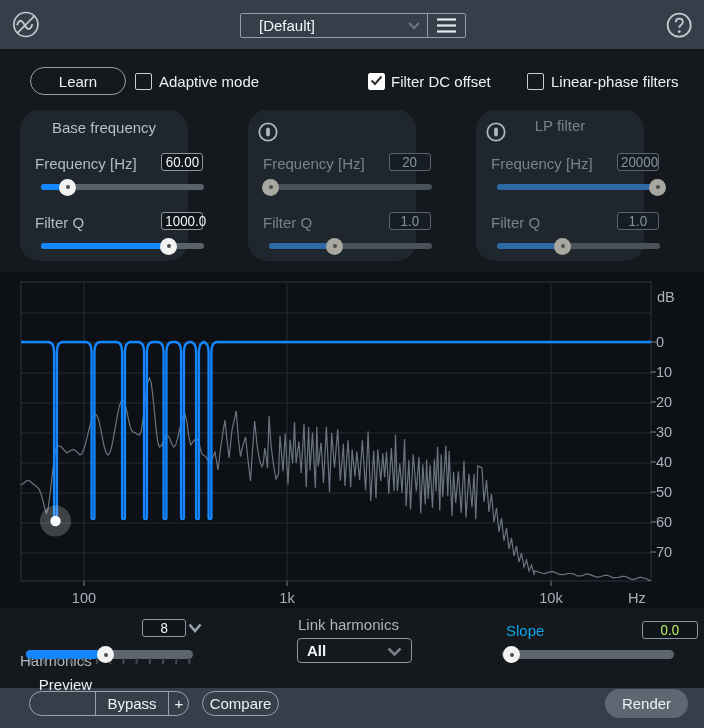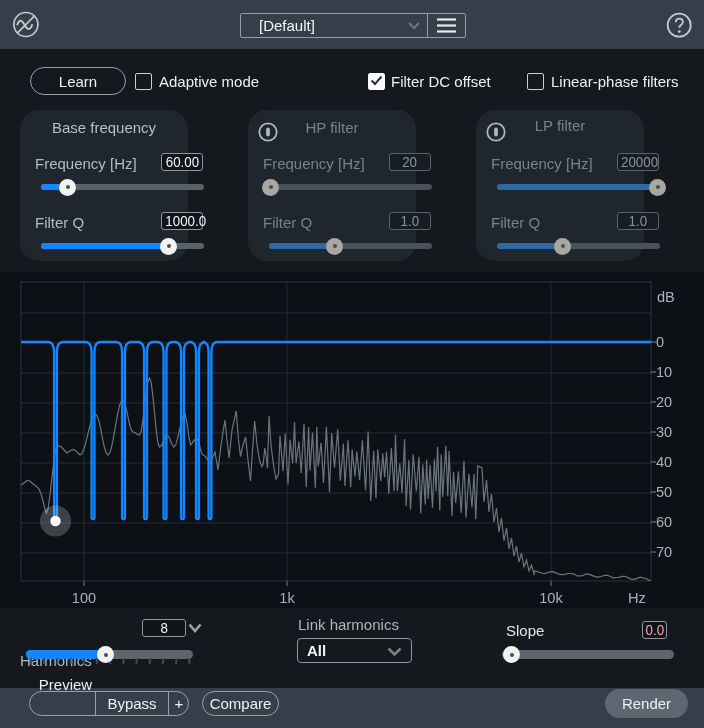--- a/index.html
+++ b/index.html
@@ -80,21 +80,20 @@
       <div class="fill" style="width:136px"></div>
     </div>
   <div class="abs thumb" style="left:140px;top:127.5px"></div>
 </div>
 
 <div class="abs panel dim" style="left:248px">
   <svg class="abs" style="left:10px;top:12px" width="20" height="20" viewBox="0 0 20 20" fill="none" stroke="#aeb5bc" stroke-width="1.8">
     <circle cx="10" cy="10" r="8.7"></circle>
     <rect x="8.1" y="5.6" width="3.8" height="8.8" rx="1.9" fill="#aeb5bc" stroke="none"></rect>
   </svg>
-  <div class="abs ptitle" style="position:absolute;top:9px">HP filter</div>
   <div class="abs plabel" style="left:15px;top:45px">Frequency [Hz]</div>
   <div class="abs vbox" style="left:141px;top:43px"><span>20</span></div>
   <div class="abs track" style="left:21px;top:74px;width:163px"></div>
   <div class="abs thumb" style="left:14px;top:68.5px"></div>
   <div class="abs plabel" style="left:15px;top:104px">Filter Q</div>
   <div class="abs vbox" style="left:141px;top:102px"><span>1.0</span></div>
   <div class="abs track" style="left:21px;top:133px;width:163px">
       <div class="fill" style="width:72px"></div>
     </div>
   <div class="abs thumb" style="left:78px;top:127.5px"></div>
@@ -197,22 +196,22 @@
     </g>
 </svg>
 <div class="abs thumb" style="left:97px;top:646px"></div>
 
 <div class="abs plabel" style="left:298px;top:616px;color:#aeb6be">Link harmonics</div>
 <div class="abs" style="left:297px;top:638px;width:115px;height:25px;border:1.5px solid #8d969f;border-radius:4px;color:#f2f4f6;font-size:15px;font-weight:700;line-height:23px;padding-left:9px">All</div>
 <svg class="abs" style="left:386px;top:646px" width="17" height="11" viewBox="0 0 17 11" fill="none" stroke="#77808a" stroke-width="2.6">
     <path d="M2.5 2.5 L8.5 8.5 L14.5 2.5"></path>
   </svg>
 
-<div class="abs plabel" style="left:506px;top:621.5px;color:#e5e5e5;font-size:15px">Slope</div>
-<div class="abs vbox" style="left:642px;top:621px;width:25px;color:#fca5a5;border-color:#8d97a1"><span>0.0</span></div>
+<div class="abs plabel" style="left:506px;top:621.5px;color:#0ea5e9;font-size:15px">Slope</div>
+<div class="abs vbox" style="left:642px;top:621px;width:56px;color:#bef264;border-color:#8d97a1"><span>0.0</span></div>
 <div class="abs" style="left:502px;top:650px;width:172px;height:9px;border-radius:4.5px;background:#5d656e"></div>
 <div class="abs thumb" style="left:503px;top:646px"></div>
 
 <div class="abs btn" style="left:29px;top:691px;width:160px;height:25px;border-radius:12.5px"></div>
 <div class="abs" style="left:95px;top:692px;width:1px;height:23px;background:#97a1ab"></div>
 <div class="abs" style="left:168px;top:692px;width:1px;height:23px;background:#97a1ab"></div>
 <div class="abs clabel" style="left:36px;top:676px;width:59px;text-align:center">Preview</div>
 <div class="abs clabel" style="left:96px;top:695px;width:72px;text-align:center">Bypass</div>
 <div class="abs clabel" style="left:169px;top:695px;width:20px;text-align:center">+</div>
 <div class="abs btn" style="left:202px;top:691px;width:77px;height:25px;border-radius:12.5px">Compare</div>

